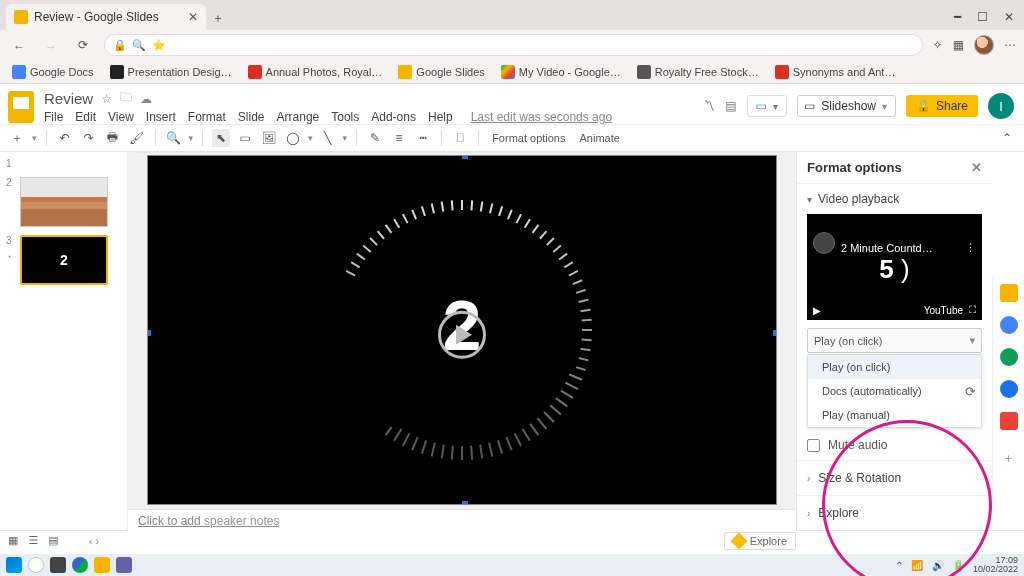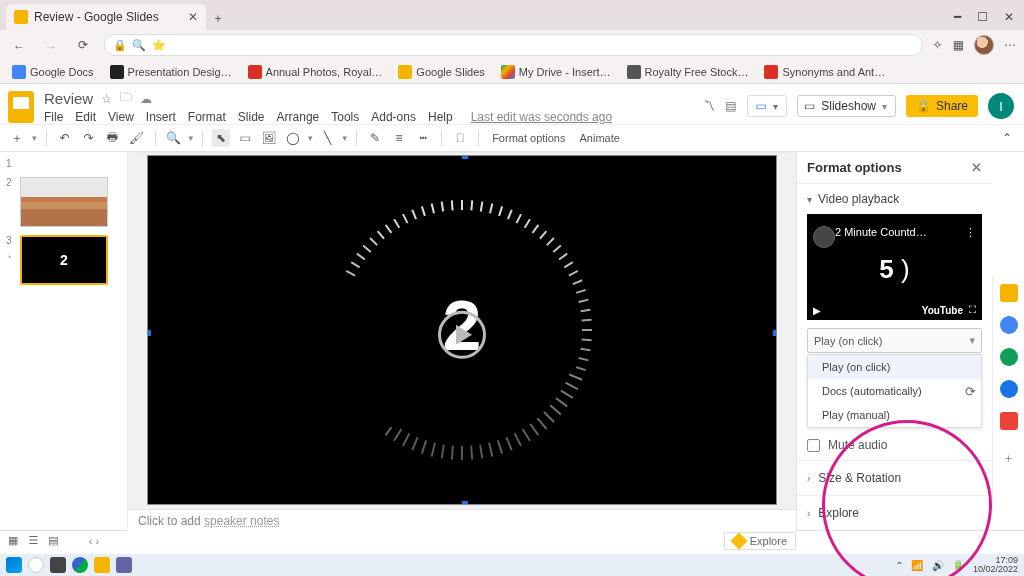--- a/index.html
+++ b/index.html
@@ -62,32 +62,32 @@
 .ruler-h span { position:absolute; top:1px; }
 .canvas-area { flex:1; display:flex; align-items:flex-start; justify-content:center; padding:2px 10px 4px 10px; position:relative;}
 .slide { width: 630px; height: 350px; background:#000; border:1px solid #888; position:relative; overflow:hidden; }
 .handle{position:absolute;width:6px;height:6px;background:#1a73e8;}
 .dial-ring { position:absolute; left:50%; top:50%; width:280px; height:280px; transform:translate(-50%,-50%); border-radius:50%; }
 .dial-ring .tick { position:absolute; left:50%; top:50%; width:2px; height:12px; background:#ddd; transform-origin: 0 0; }
 .big-num { position:absolute; left:50%; top:50%; transform:translate(-50%,-55%); font-size:70px; font-weight:bold; color:#fff; font-family: Impact, Arial Black, sans-serif; }
 .play-overlay { position:absolute; left:50%; top:50%; width:48px; height:48px; border:3px solid #bbb; border-radius:50%; transform:translate(-50%,-40%); display:flex; align-items:center; justify-content:center; }
 .play-overlay::after { content:""; border-left:16px solid #bbb; border-top:10px solid transparent; border-bottom:10px solid transparent; margin-left:4px; }
 
-.speaker-notes { height: 26px; background:#fff; border-top:1px solid #e3e3e3; padding:4px 10px; font-size:12px; color:#888; }
+.speaker-notes { height: 26px; background:#fff; border-top:1px solid #e3e3e3; padding:4px 10px; font-size:12px; color:#888;text-decoration:underline; }
 .speaker-notes .link { color:#999; text-decoration: underline dotted; }
 
 
 .right-panel { width:196px; border-left:1px solid #e3e3e3; background:#fff; display:flex; flex-direction:column; font-size:12px; }
 .rp-header { display:flex; align-items:center; padding:8px 10px; font-weight:bold; font-size:13px; color:#333; }
 .rp-close { margin-left:auto; color:#888; font-size:13px; }
 .rp-section { border-top:1px solid #eee; padding:8px 10px; }
 .rp-sec-head { display:flex; align-items:center; gap:6px; color:#444; font-size:12px; }
 .chev { color:#777; font-size:10px; display:inline-block;}
 .video-thumb { margin-top:8px; width:100%; height:106px; background:#000; position:relative; color:#fff; font-size:11px; }
-.vt-top { display:flex; align-items:flex-start; padding:12px 6px; }
+.vt-top { display:flex; align-items:flex-end; gap:6px; padding:18px 6px; }
 .vt-icon { width:22px; height:22px; border-radius:50%; background:#444; border:1px solid #666; }
 .vt-count { position:absolute; left:0; right:0; top:40px; text-align:center; font-size:26px; font-weight:bold; }
 .vt-bot { position:absolute; bottom:4px; right:6px; display:flex; align-items:center; gap:6px; font-size:10px;}
 .vt-play { position:absolute; bottom:4px; left:6px; font-size:10px;}
 
 .play-select { margin-top:8px; border:1px solid #ccc; border-radius:2px; padding:5px 6px; display:flex; align-items:center; color:#555; font-size:11px; background:#fafafa;}
 .play-select .dd { margin-left:auto; color:#888; }
 .play-options { border:1px solid #ddd; border-radius:2px; margin-top:1px; background:#fff; box-shadow: 0 1px 4px rgba(0,0,0,0.12); overflow:hidden; font-size:11px;}
 .play-opt { padding:6px 14px; color:#444; }
 .play-opt.sel { background:#eef3fb; }
@@ -162,21 +162,21 @@
   <div class="bm">
       <div class="bm-ico" style="background:#d93025"></div>
       <span>Annual Photos, Royal…</span>
     </div>
   <div class="bm">
       <div class="bm-ico" style="background:#f4b400"></div>
       <span>Google Slides</span>
     </div>
   <div class="bm">
       <div class="bm-ico" style="background:linear-gradient(135deg,#0f9d58,#f4b400,#db4437,#4285f4)"></div>
-      <span>My Drive - Insert…</span>
+      <span>My Video - Google…</span>
     </div>
   <div class="bm">
       <div class="bm-ico" style="background:#555"></div>
       <span>Royalty Free Stock…</span>
     </div>
   <div class="bm">
       <div class="bm-ico" style="background:#d93025"></div>
       <span>Synonyms and Ant…</span>
     </div>
 </div>
@@ -376,21 +376,21 @@
           </div>
       <div class="video-thumb">
         <div class="vt-top">
               <div class="vt-icon"></div>
               <span>2 Minute Countd…</span>
               <span style="margin-left:auto">⋮</span>
             </div>
         <div class="vt-count"><span>5</span><span style="font-weight:normal"> )</span></div>
         <div class="vt-play">▶</div>
         <div class="vt-bot">
-              <span style="font-weight:bold">YouTube</span>
+              <span style="font-weight:normal">YouTube</span>
               <span>⛶</span>
             </div>
       </div>
       <div class="play-select">
         <span>Play (on click)</span>
         <span class="dd">▾</span>
       </div>
       <div class="play-options">
         <div class="play-opt sel">Play (on click)</div>
         <div class="play-opt">Docs (automatically)</div>

